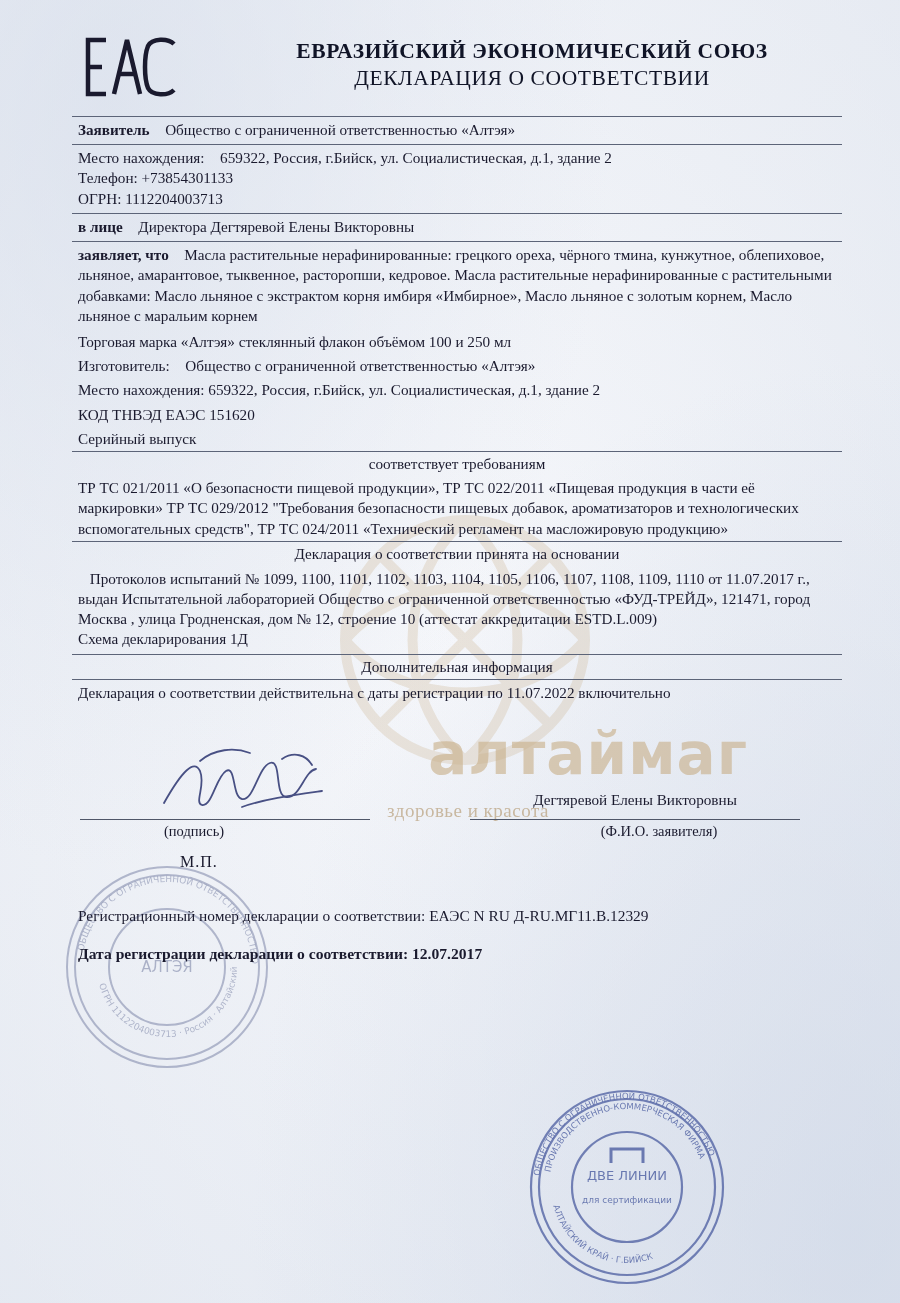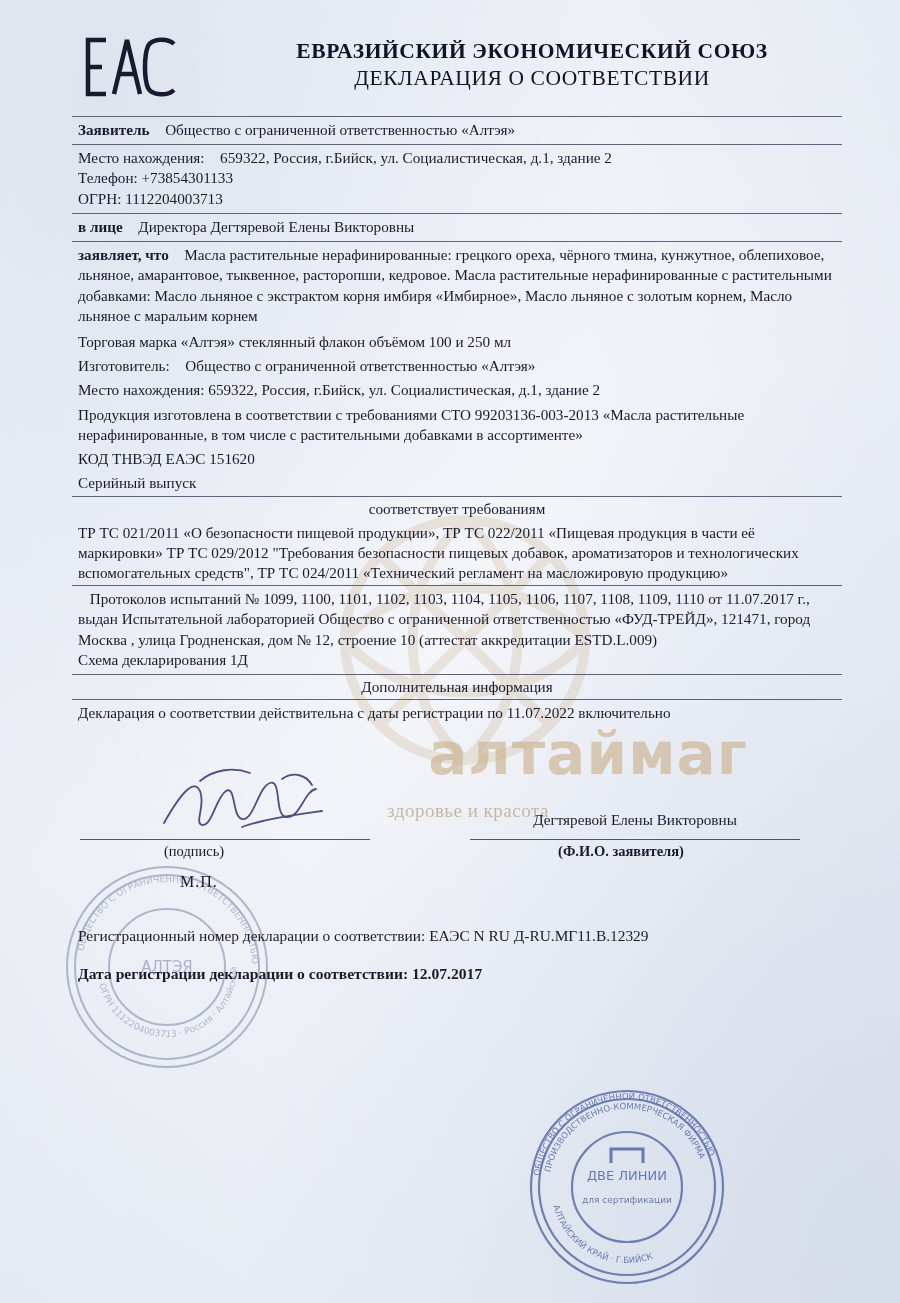--- a/index.html
+++ b/index.html
@@ -126,26 +126,25 @@
   .sig-right-name {
     position: absolute;
     left: 398px;
     top: 56px;
     width: 330px;
     text-align: center;
     font-size: 15.2px;
   }
   .sig-right-cap {
     position: absolute;
-    left: 384px;
+    left: 422px;
     top: 88px;
     width: 330px;
     text-align: center;
     font-size: 14.5px;
-    font-weight: bold;
   }
   .mp-label {
     position: absolute;
     left: 108px;
     top: 118px;
     font-size: 16px;
     letter-spacing: 1px;
   }
 
   .reg-num {
@@ -347,36 +346,34 @@
     </div>
     <div class="row tight">
       <span>Изготовитель:</span>
       <span class="indent"></span>
       <span>Общество с ограниченной ответственностью «Алтэя»</span>
     </div>
     <div class="row tight">
       <span>Место нахождения: 659322, Россия,  г.Бийск, ул. Социалистическая, д.1, здание  2</span>
     </div>
     <div class="row tight">
-      <span>Продукция изготовлена в соответствии с требованиями СТО 99203136-003-2013  «Масла растительные нерафинированные, в том числе с растительными добавками в ассортименте»</span>
-    </div>
-    <div class="row tight">
       <span>КОД ТНВЭД ЕАЭС 151620</span>
     </div>
     <div class="row tight">
       <span>Серийный выпуск</span>
     </div>
 
     <div class="rule"></div>
     <div class="sect-title">соответствует требованиям</div>
     <div class="row tight">
       <span>ТР ТС 021/2011 «О безопасности пищевой продукции», ТР ТС 022/2011 «Пищевая продукция в части её маркировки» ТР ТС 029/2012 "Требования безопасности пищевых добавок, ароматизаторов и технологических вспомогательных средств", ТР ТС 024/2011 «Технический регламент на масложировую продукцию»</span>
     </div>
 
     <div class="rule"></div>
+    <div class="sect-title">Декларация о соответствии принята на основании</div>
     <div class="row">
       <span class="indent"></span>
       <span>Протоколов испытаний №  1099, 1100, 1101, 1102, 1103, 1104, 1105, 1106, 1107, 1108, 1109, 1110 от 11.07.2017 г., выдан Испытательной лабораторией Общество с ограниченной ответственностью «ФУД-ТРЕЙД», 121471, город Москва , улица Гродненская, дом № 12, строение 10 (аттестат аккредитации ESTD.L.009)</span>
       <span class="blk-line">Схема декларирования 1Д</span>
     </div>
 
     <div class="rule"></div>
     <div class="sect-title">Дополнительная информация</div>
 
     <div class="rule"></div>

